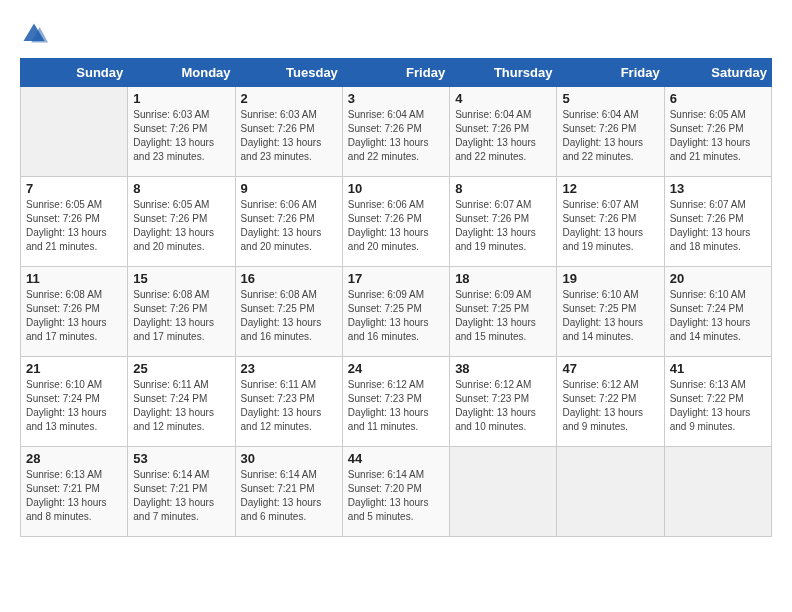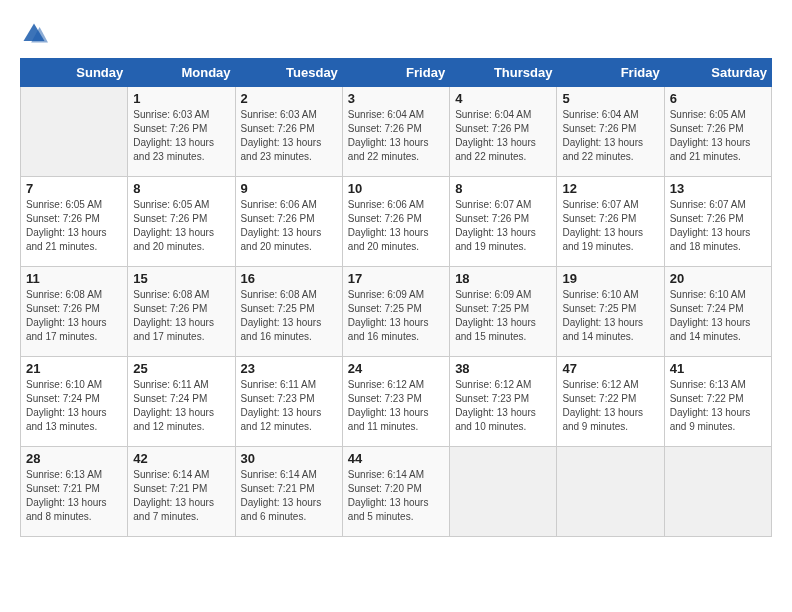--- a/index.html
+++ b/index.html
@@ -352,21 +352,21 @@
       <tr>
         <td>
         <span class="day-number">28</span>
         <div class="day-info">
           Sunrise: 6:13 AM<br>
           Sunset: 7:21 PM<br>
           Daylight: 13 hours and 8 minutes.
         </div>
       </td>
         <td>
-        <span class="day-number">42</span>
+        <span class="day-number">53</span>
         <div class="day-info">
           Sunrise: 6:14 AM<br>
           Sunset: 7:21 PM<br>
           Daylight: 13 hours and 7 minutes.
         </div>
       </td>
         <td>
         <span class="day-number">30</span>
         <div class="day-info">
           Sunrise: 6:14 AM<br>

